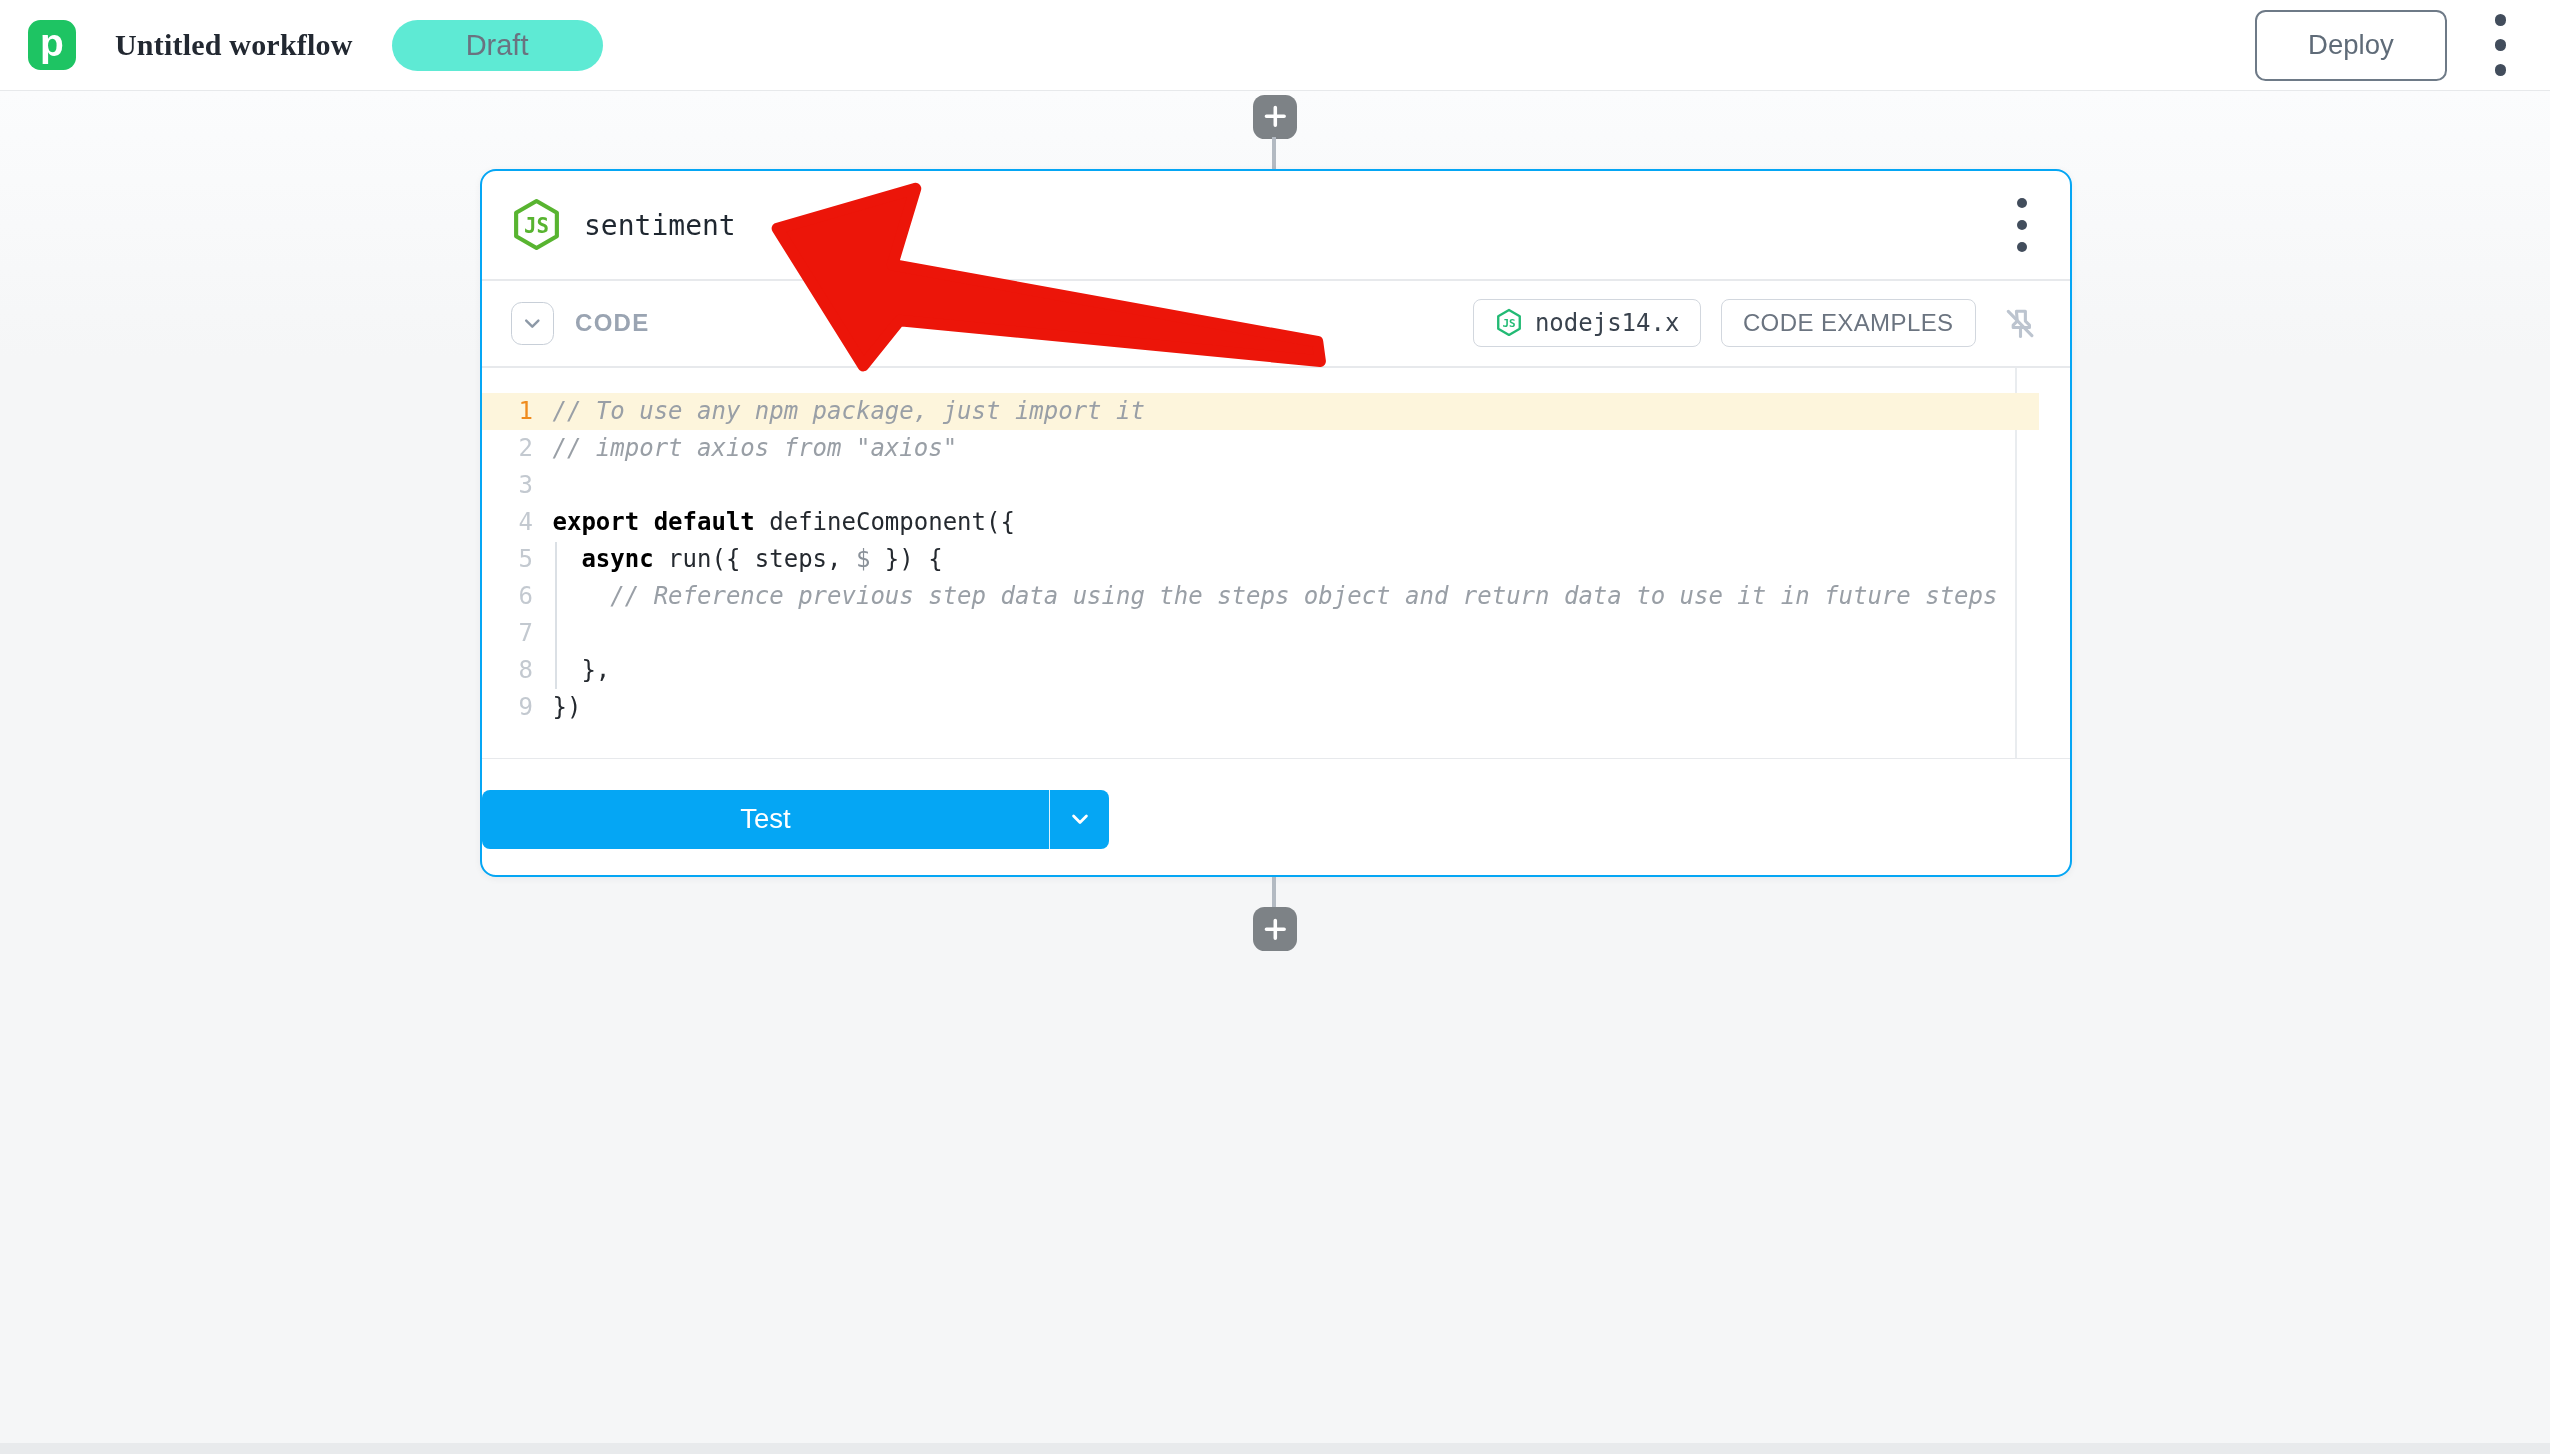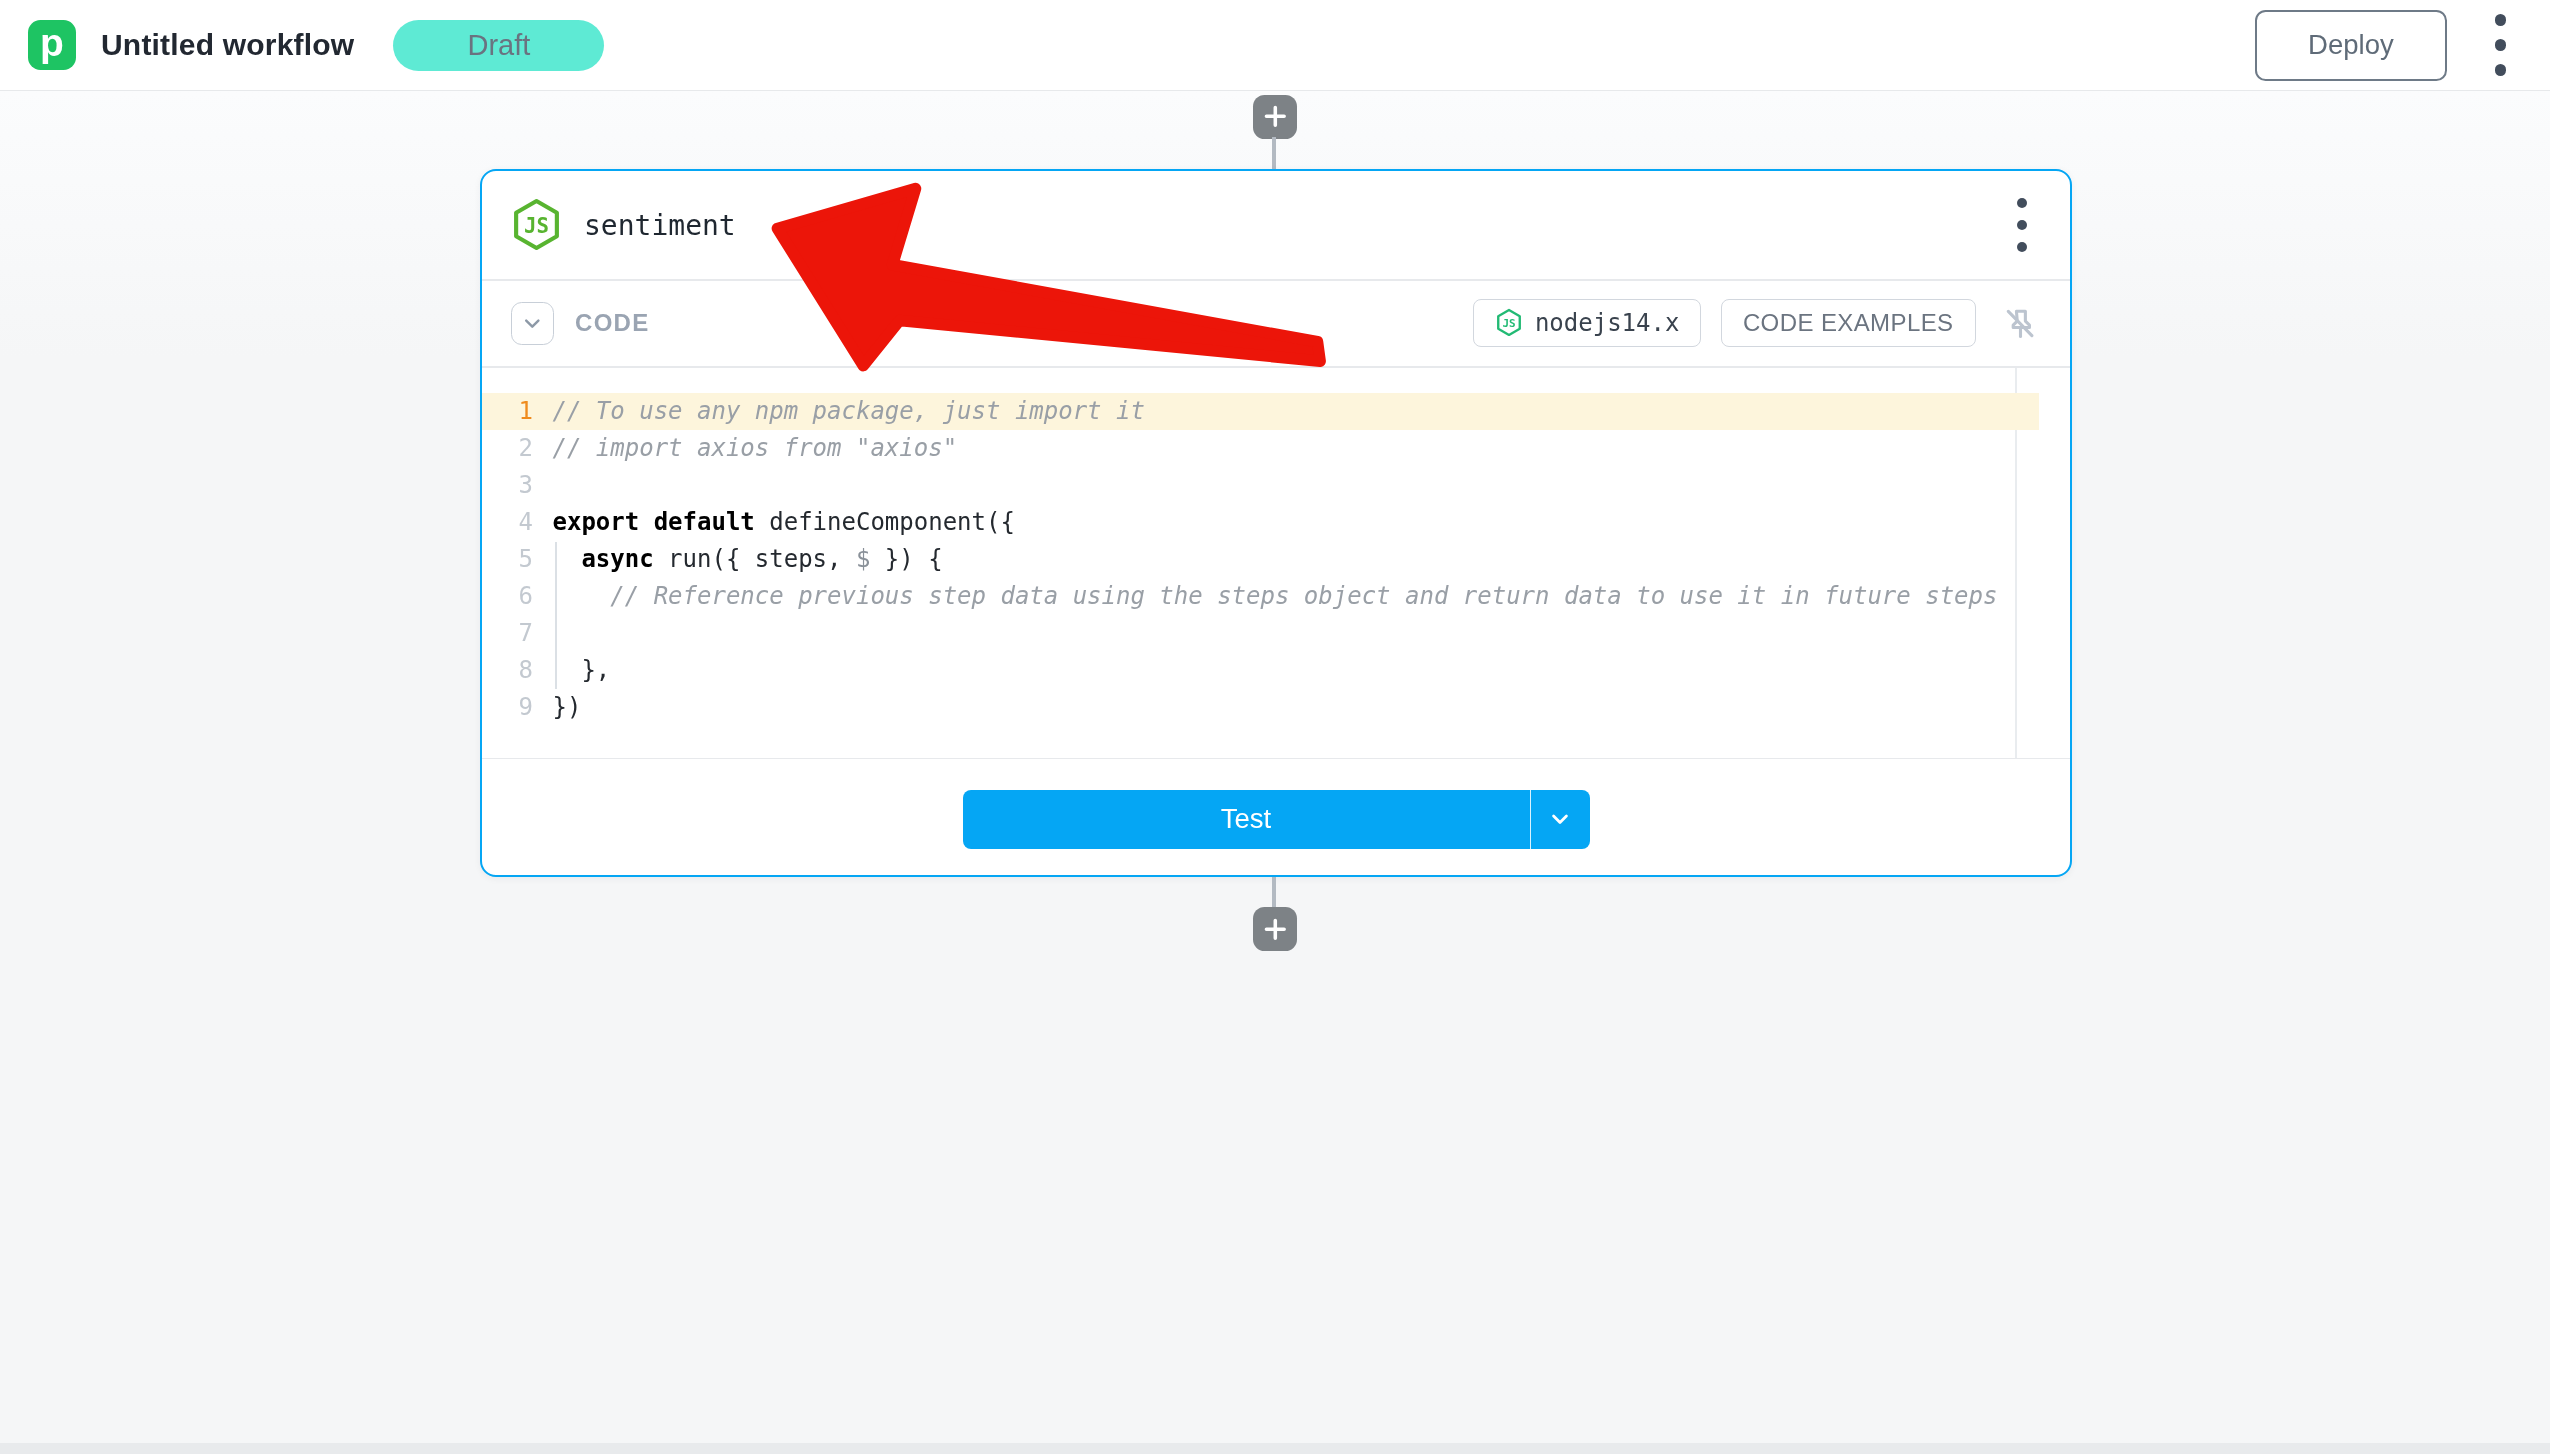--- a/index.html
+++ b/index.html
@@ -6,21 +6,21 @@
   html,body { width:2550px; height:1454px; }
   body { font-family:"Liberation Sans", sans-serif; background:#f5f6f7; overflow:hidden; }
   #app { position:relative; width:2550px; height:1454px; }
 
   
   .topbar { position:absolute; top:0; left:0; width:2550px; height:91px; background:#ffffff;
             border-bottom:1.8px solid #e7e9eb; display:flex; align-items:center; }
   .logo { width:48px; height:50px; margin-left:28px; border-radius:12.4px; background:#1ec463;
           color:#ffffff; font-weight:bold; font-size:39px; display:flex; align-items:center;
           justify-content:center; line-height:1; padding-bottom:5.3px; }
-  .wf-title { margin-left:25px; font-size:30px; font-weight:600; color:#222831; letter-spacing:0.2px; }
+  .wf-title { margin-left:39px; font-size:30px; font-weight:600; color:#222831; letter-spacing:0.2px;font-family:Liberation Serif, serif; }
   .draft-pill { margin-left:39px; min-width:211px; height:51px; background:#5eead4; border-radius:885px;
                 color:#6a7380; font-size:29px; display:flex; align-items:center; justify-content:center; }
   .top-spacer { flex:1; }
   .deploy-btn { height:71px; padding:15px 51px; background:#ffffff; border:2.7px solid #6e7a87; border-radius:10.6px;
                 color:#5f6b78; font-size:27.5px; font-weight:500; display:flex; align-items:center; cursor:pointer; }
   .kebab { display:flex; flex-direction:column; gap:13.3px; padding:8.9px; margin:0 35px 0 39px; cursor:pointer; }
   .kebab i { width:11.5px; height:11.5px; border-radius:50%; background:#424d5c; }
 
   
   .canvas { position:absolute; top:91px; left:0; width:2550px; height:1363px;
@@ -64,21 +64,21 @@
   .code-line.active { background:#fdf5dc; width:1557px; }
   .gutter { width:51px; flex:0 0 51px; text-align:right; color:#c3c9d0; user-select:none; }
   .code-line.active .gutter { color:#ef8b1d; }
   .code-text { padding-left:19.5px; }
   .tok-comment { color:#999fa6; font-style:italic; }
   .tok-keyword { color:#000000; font-weight:bold; }
   .tok-plain { color:#24292f; }
   .tok-muted { color:#8a9199; }
 
   
-  .test-row { height:120px; display:flex; align-items:center; justify-content:center; }
+  .test-row { height:120px; display:flex; align-items:center; }
   .test-btn { width:627px; height:59px; border-radius:8px; background:#05a6f4; display:flex;
               overflow:hidden; cursor:pointer; }
   .test-main { flex:1; display:flex; align-items:center; justify-content:center;
                color:#ffffff; font-size:27.5px; font-weight:500; }
   .test-caret { width:60px; border-left:1.8px solid rgba(255,255,255,.85);
                 display:flex; align-items:center; justify-content:center; }
 
   
   .arrow-overlay { position:absolute; left:0; top:0; width:2550px; height:1363px; pointer-events:none; }
 </style>

